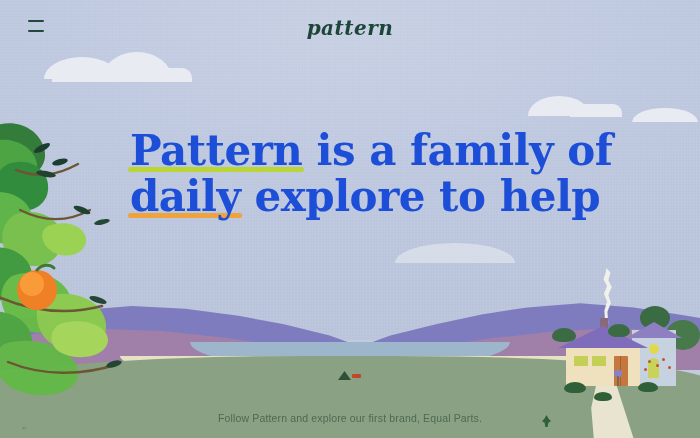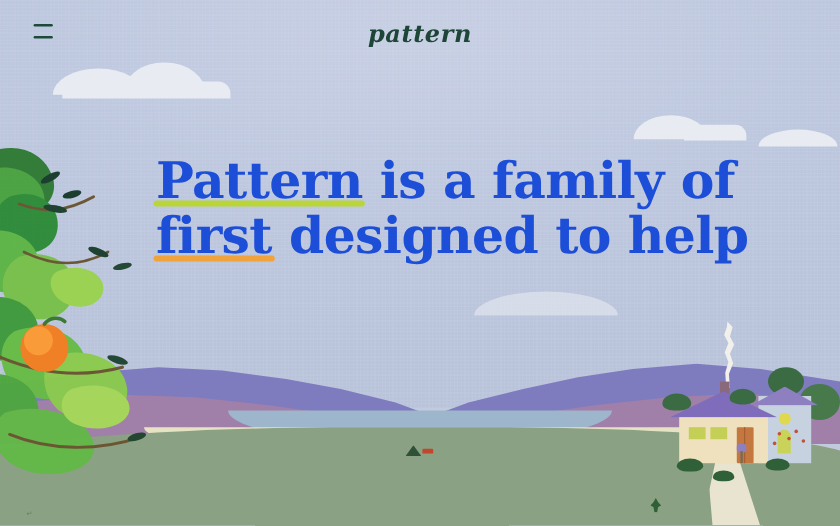--- a/index.html
+++ b/index.html
@@ -270,19 +270,20 @@
       <i></i>
     </div>
     <div class="logo">pattern</div>
   </div>
 
   <h1 class="headline">
     <span class="ln">
       <span class="mk mk-green">Pattern</span><span> is a family of</span>
     </span>
     <span class="ln">
-      <span class="mk mk-orange">first</span><span> designed to help</span>
+      <span class="mk mk-orange">daily</span><span> explore to help</span>
     </span>
   </h1>
 
+  <div class="caption">Follow Pattern and explore our first brand, Equal Parts.</div>
   <div class="corner-mark">↵</div>
 
 </div>
 
 </body></html>

